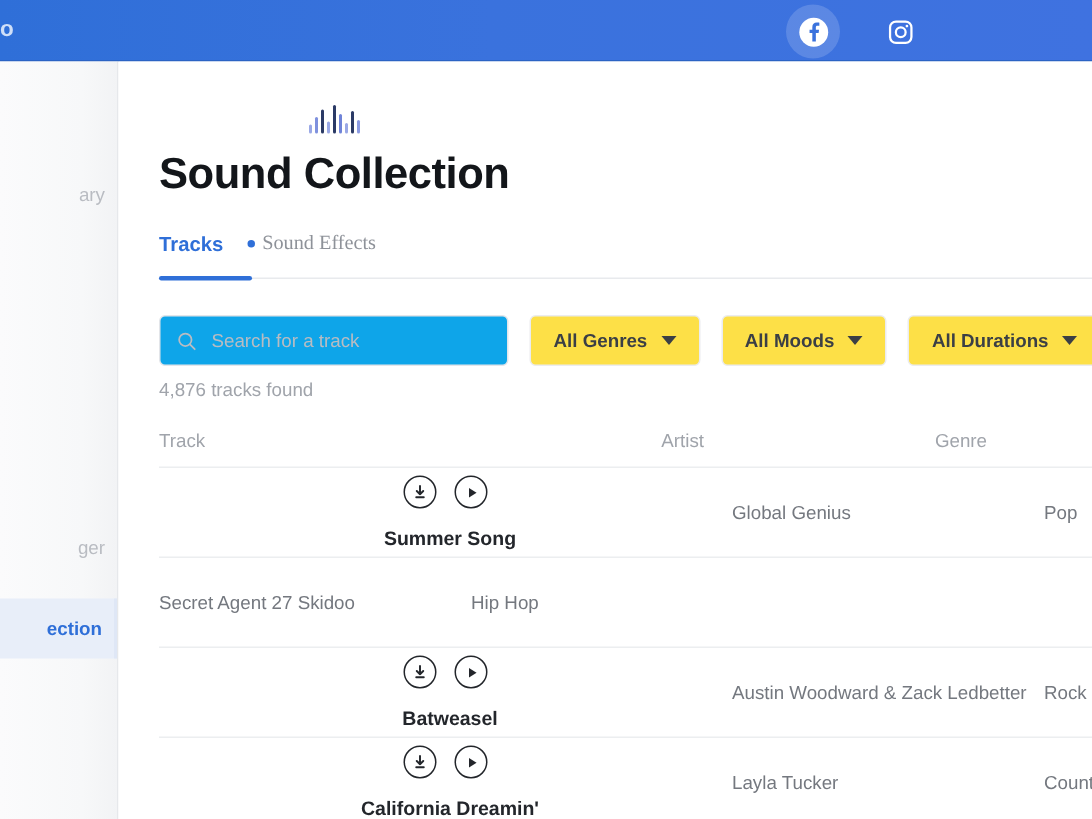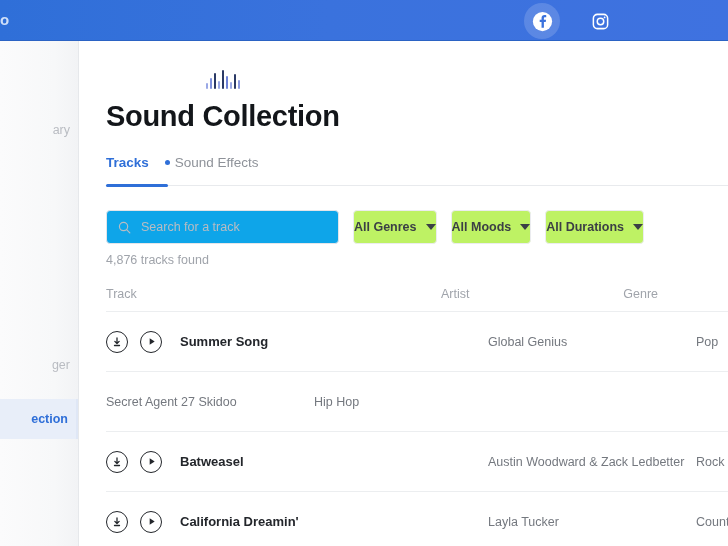--- a/index.html
+++ b/index.html
@@ -75,21 +75,21 @@
     letter-spacing: -.3px; line-height: 1;
   }
 
   
   .tabs-wrap { position: absolute; left: 27px; top: 108px; width: 622px; }
   .tabs { display: flex; align-items: center; gap: 16px; height: 26px; }
   .tab {
     font-size: 13.5px; font-weight: bold; color: #2f6fd8;
     display: flex; align-items: center; gap: 5px; white-space: nowrap;
   }
-  .tab.inactive { color: #8e9299; font-weight: normal; }
+  .tab.inactive { color: #8e9299; font-weight: normal; font-family: Liberation Serif, serif; }
   .tab-dot {
     width: 5px; height: 5px; border-radius: 50%;
     background: #2f6fd8; display: inline-block;
   }
   .tab-rule {
     position: relative; margin-top: 10px;
     height: 1px; background: #e8eaed; width: 622px;
   }
   .tab-underline {
     position: absolute; left: 0; top: -1.5px;
@@ -107,22 +107,22 @@
     background: #0ea5e9; display: flex; align-items: center;
     padding: 0 10px; gap: 9px;
   }
   .search-box input {
     border: none; outline: none; background: transparent;
     font-size: 12.5px; color: #3b3f45; width: 185px;
     font-family: "Liberation Sans", sans-serif;
   }
   .search-box input::placeholder { color: #b9bcc2; }
   .filter-btn {
-    height: 34px; padding: 0 0;
-    background: #bef264; border: 1px solid #ebecef; border-radius: 4px;
+    height: 34px; padding: 0 15px;
+    background: #fde047; border: 1px solid #ebecef; border-radius: 4px;
     display: flex; align-items: center; gap: 9px;
     font-size: 12.5px; font-weight: bold; color: #3b3f45;
     white-space: nowrap;
   }
   .caret {
     width: 0; height: 0;
     border-left: 5px solid transparent; border-right: 5px solid transparent;
     border-top: 6px solid #3b3f45;
   }
 
@@ -138,21 +138,21 @@
     border-bottom: 1px solid #eceef0;
     font-size: 12.5px; color: #a0a4ab;
   }
   .col-track  { width: 382px; }
   .col-artist { width: 208px; }
   .col-genre  { width: 140px; }
   .trow {
     display: flex; align-items: center; height: 60px;
     border-bottom: 1px solid #eceef0;
   }
-  .trow .col-track { display: flex; align-items: center; gap: 12px; }
+  .trow .col-track { display: flex; align-items: center; gap: 12px; flex-direction: column; }
   .row-icons { display: flex; align-items: center; gap: 12px; }
   .icon-btn {
     width: 22px; height: 22px; border-radius: 50%;
     border: 1.6px solid #23262b;
     display: flex; align-items: center; justify-content: center;
   }
   .track-name {
     font-size: 13px; font-weight: bold; color: #23262b;
     margin-left: 6px; white-space: nowrap;
   }

